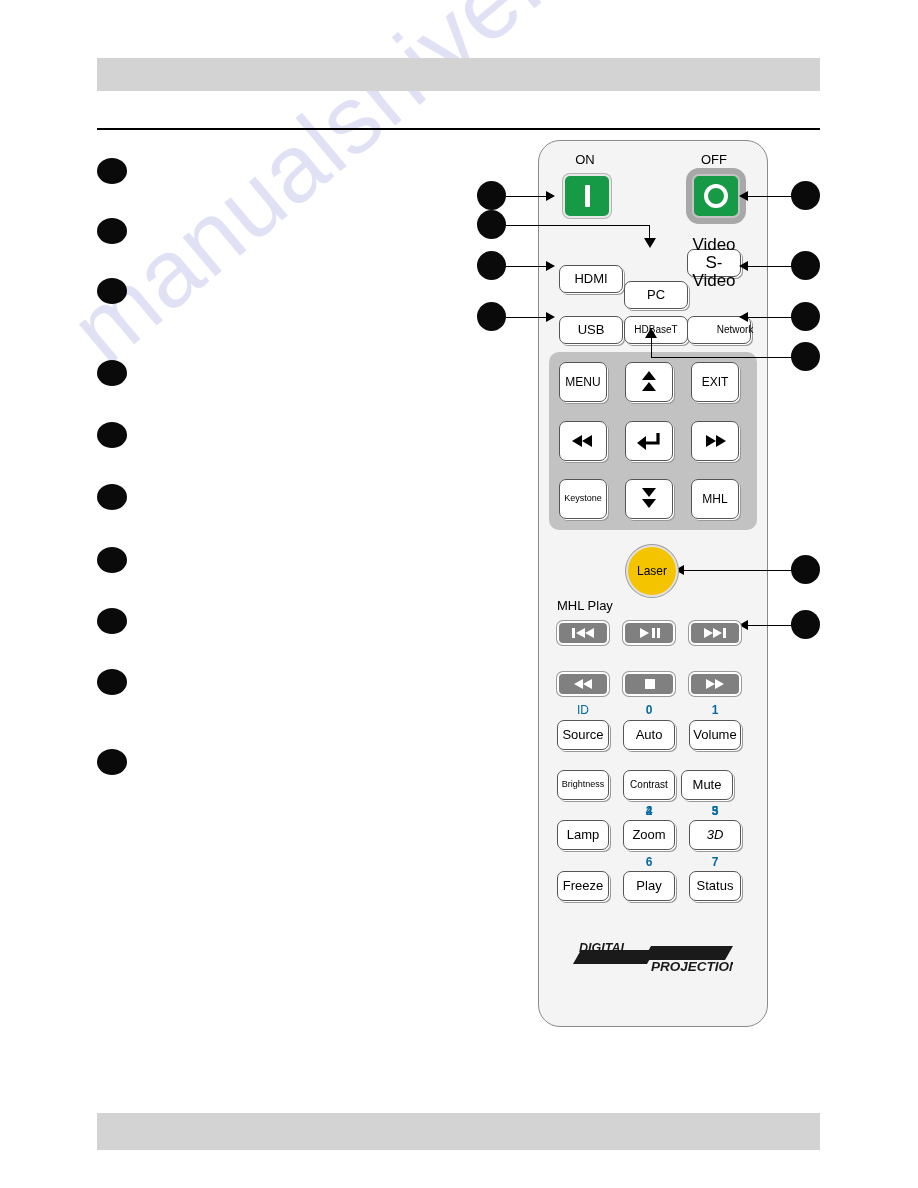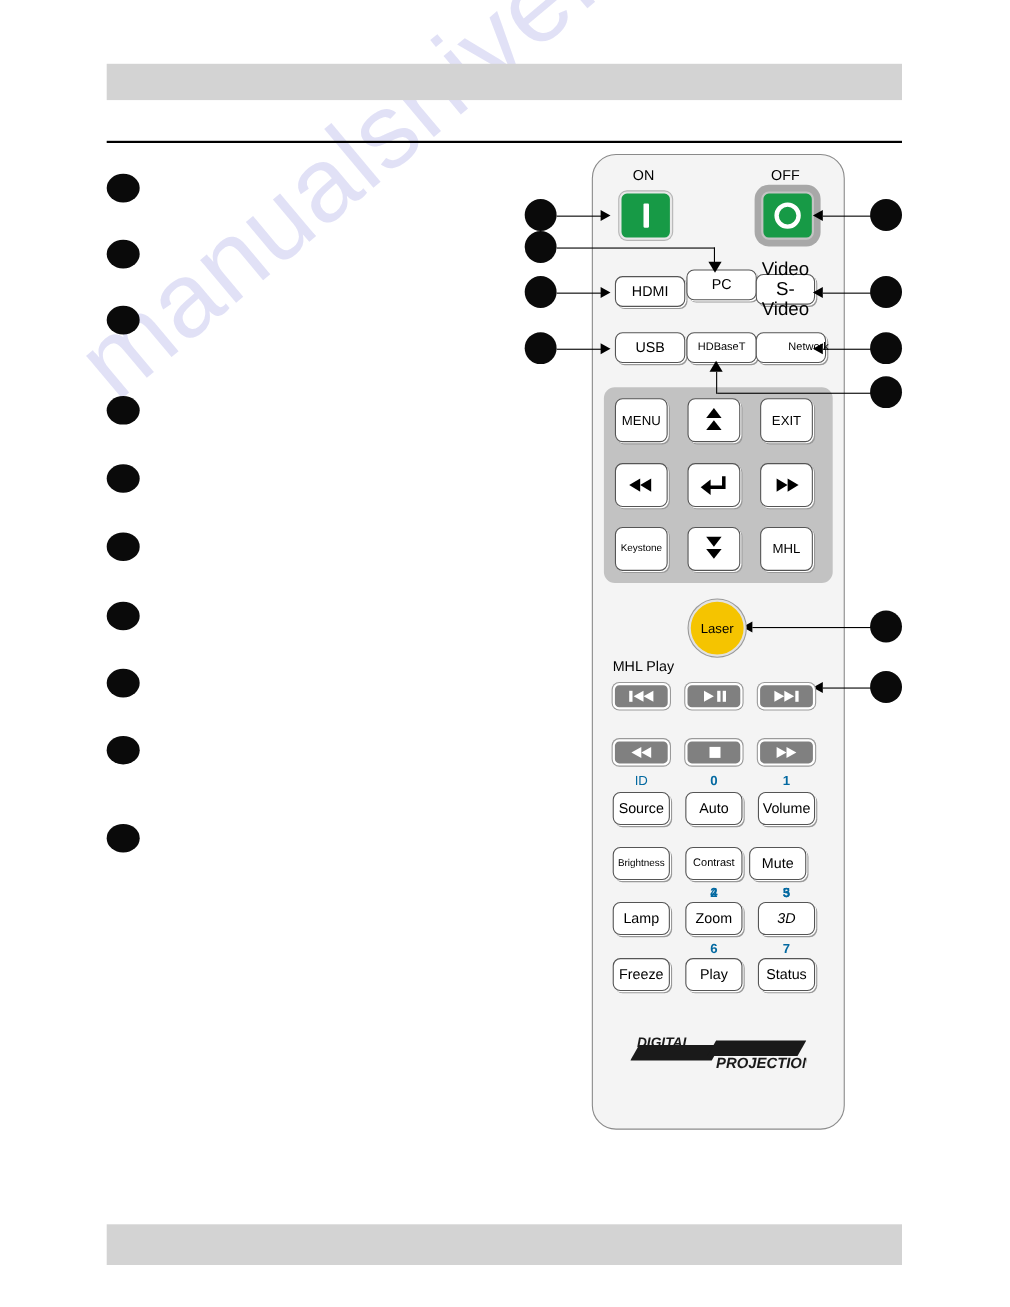--- a/index.html
+++ b/index.html
@@ -128,21 +128,21 @@
     border:1px solid #555;
     border-radius:7px;
     box-shadow:1px 1px 0 0 #fff, 2px 2px 0 0 #999;
     display:flex;align-items:center;justify-content:center;
     text-align:center;
     color:#000;
     font-size:13px;
     line-height:1.05;
     box-sizing:border-box;
   }
-  .key.k-src{width:64px;height:28px;}
+  .key.k-src{width:64px;height:28px;margin-top:14px;}
   .key.k-src2{width:54px;height:28px;font-size:17px;}
   .key.k-nav{width:48px;height:40px;}
   .key.k-fn{width:52px;height:30px;}
   .key.small{font-size:10px;}
   .key.tiny{font-size:9px;}
 
   
   .navpad{
     position:absolute;
     left:549px;top:352px;
@@ -267,21 +267,21 @@
     <div class="onoff-label" style="left:145px;top:11px;">OFF</div>
 
     <div class="pwr" style="left:24px;top:33px;">
       <div class="glyph-bar"></div>
     </div>
     <div class="pwr off" style="left:153px;top:33px;">
       <div class="glyph-circ"></div>
     </div>
 
     <div class="key k-src" style="left:20px;top:110px;">HDMI</div>
-    <div class="key k-src" style="left:85px;top:104px;">PC</div>
+    <div class="key k-src" style="left:85px;top:126px;">PC</div>
     <div class="key k-src2" style="left:148px;top:108px;">
       <span style="display:block">
         <span>Video</span><br>
         <span>S-Video</span>
       </span>
     </div>
 
     <div class="key k-src" style="left:20px;top:161px;">USB</div>
     <div class="key k-src small" style="left:85px;top:161px;">HDBaseT</div>
     <div class="key k-src small" style="left:148px;top:161px;padding-left:32px;">Network</div>

